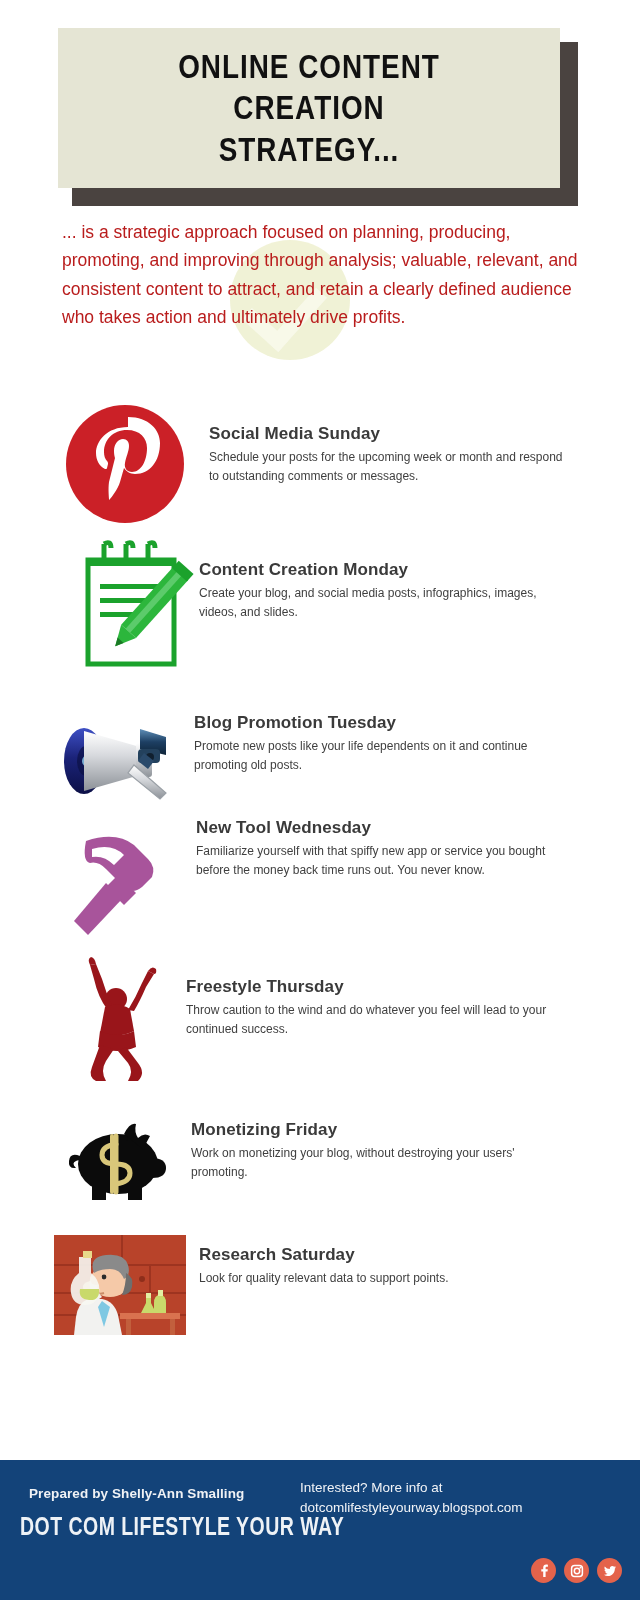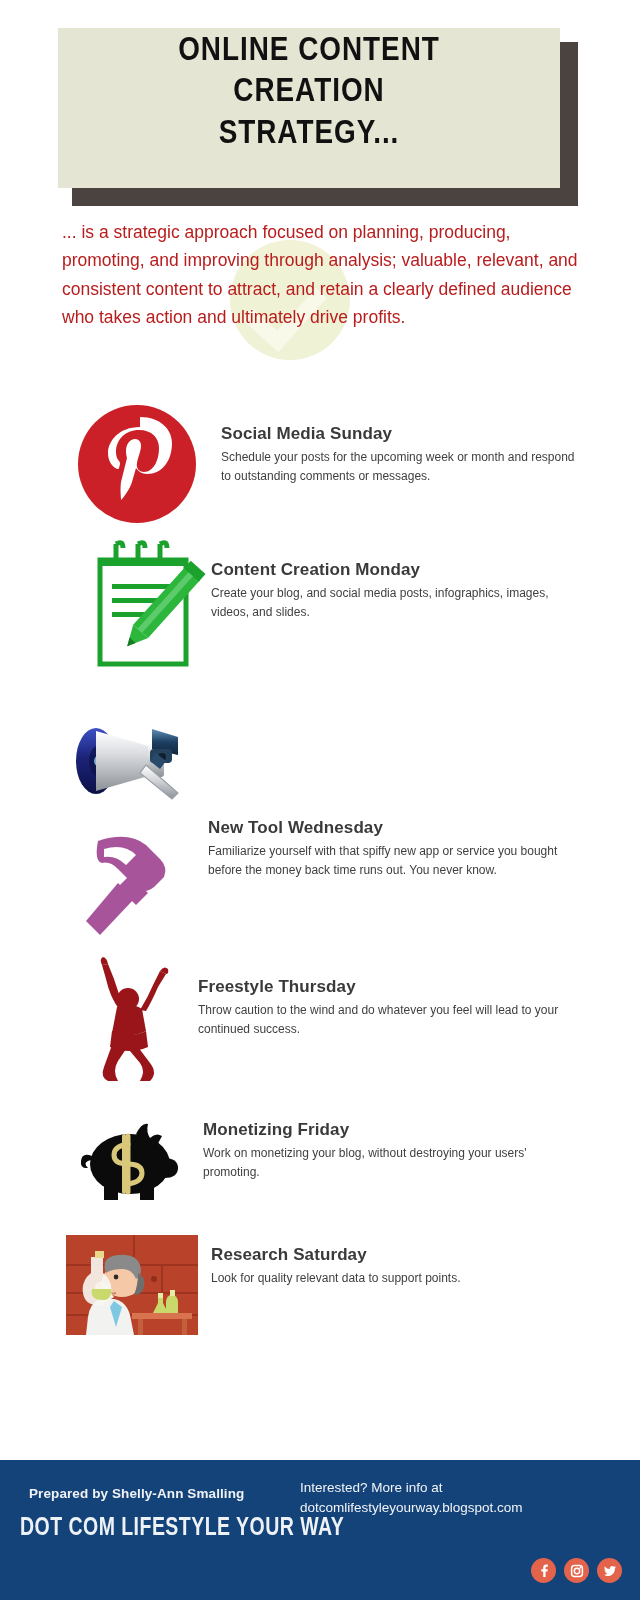--- a/index.html
+++ b/index.html
@@ -37,21 +37,21 @@
     background: #4a4340;
   }
   .title-card {
     position: absolute;
     left: 0;
     top: 0;
     width: 502px;
     height: 160px;
     background: #e5e5d4;
     display: flex;
-    align-items: flex-start;
+    align-items: center;
     justify-content: center;
   }
   .title-text {
     font-family: "Liberation Sans Narrow", "Liberation Sans", sans-serif;
     font-weight: 700;
     font-size: 34px;
     line-height: 1.22;
     letter-spacing: 1.2px;
     color: #111111;
     text-align: center;
@@ -95,21 +95,21 @@
     position: relative;
     font-size: 17.5px;
     line-height: 1.62;
     color: #b91c1c;
     z-index: 2;
   }
 
   
   .item {
     position: absolute;
-    left: 16px;
+    left: 4px;
     width: 534px;
   }
   .item-icon {
     position: absolute;
     display: block;
   }
   .item-body {
     position: absolute;
   }
   .item-title {
@@ -286,20 +286,24 @@
         <rect x="74" y="34" width="16" height="34" rx="3" fill="url(#mgBody)"></rect>
 
         <path d="M78 20 L104 28 L104 46 L78 40 Z" fill="url(#mgCap)"></path>
         <rect x="76" y="40" width="22" height="14" rx="4" fill="#23415d"></rect>
         <circle cx="88" cy="48" r="4" fill="#101f2e"></circle>
 
         <path d="M72 56 L104 84 L98 90 L66 64 Z" fill="url(#mgBody)" stroke="#9aa0a6" stroke-width="1.2"></path>
         <path d="M82 44 L92 52 L86 60 L76 52 Z" fill="#2a4a6b"></path>
       </svg>
     </span>
+    <div class="item-body" style="left:190px;top:8px;width:375px;">
+      <div class="item-title">Blog Promotion Tuesday</div>
+      <div class="item-desc">Promote new posts like your life dependents on it and continue promoting old posts.</div>
+    </div>
   </div>
 
   <div class="item" style="top:815px;height:130px;">
     <span class="item-icon" style="left:68px;top:8px;">
       <svg class="icon-svg" width="112" height="116" viewBox="0 0 112 116">
         <g fill="#A8549B">
 
           <path d="M14 18 Q44 8 62 22 L76 36 Q84 44 80 54 L70 64 Q60 72 52 64 L34 46 Q26 38 18 40 Q10 38 14 18 Z"></path>
           <path d="M20 26 Q40 20 52 32 L42 42 Q32 32 20 34 Z" fill="#ffffff"></path>
 

